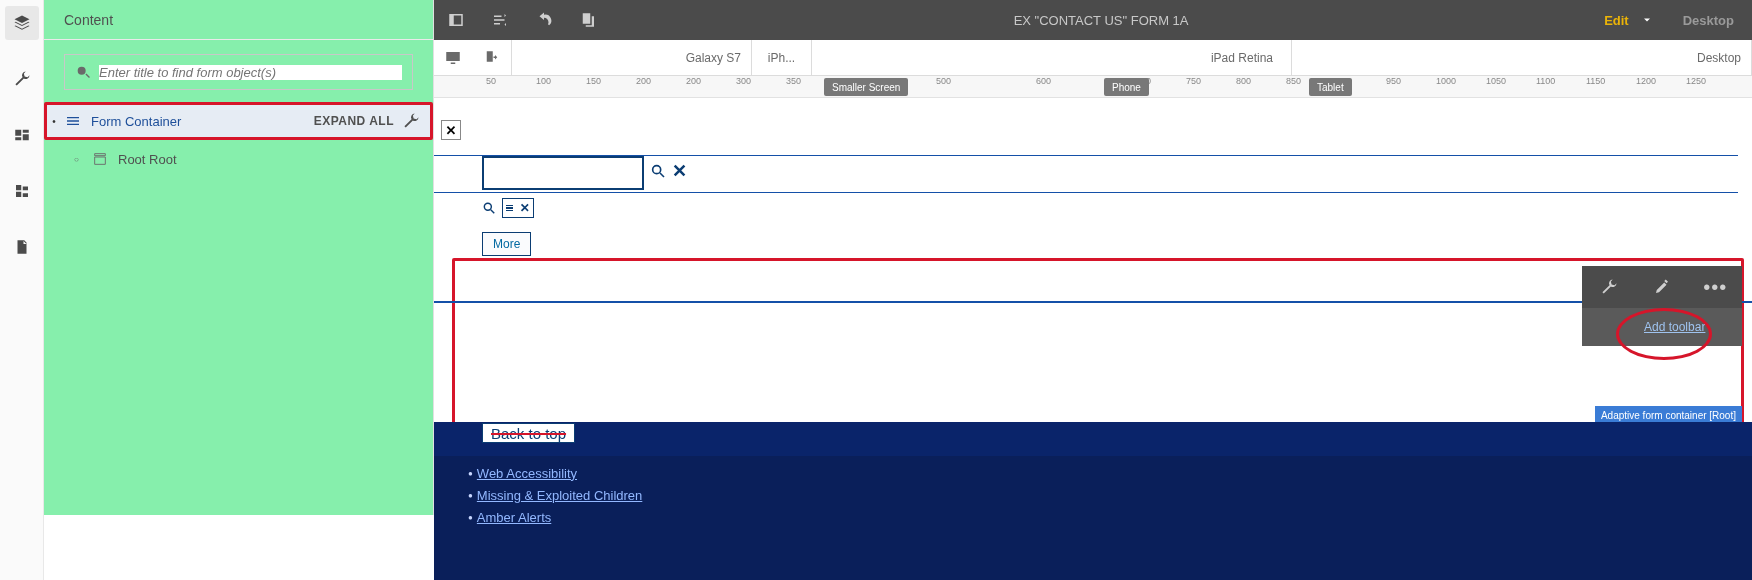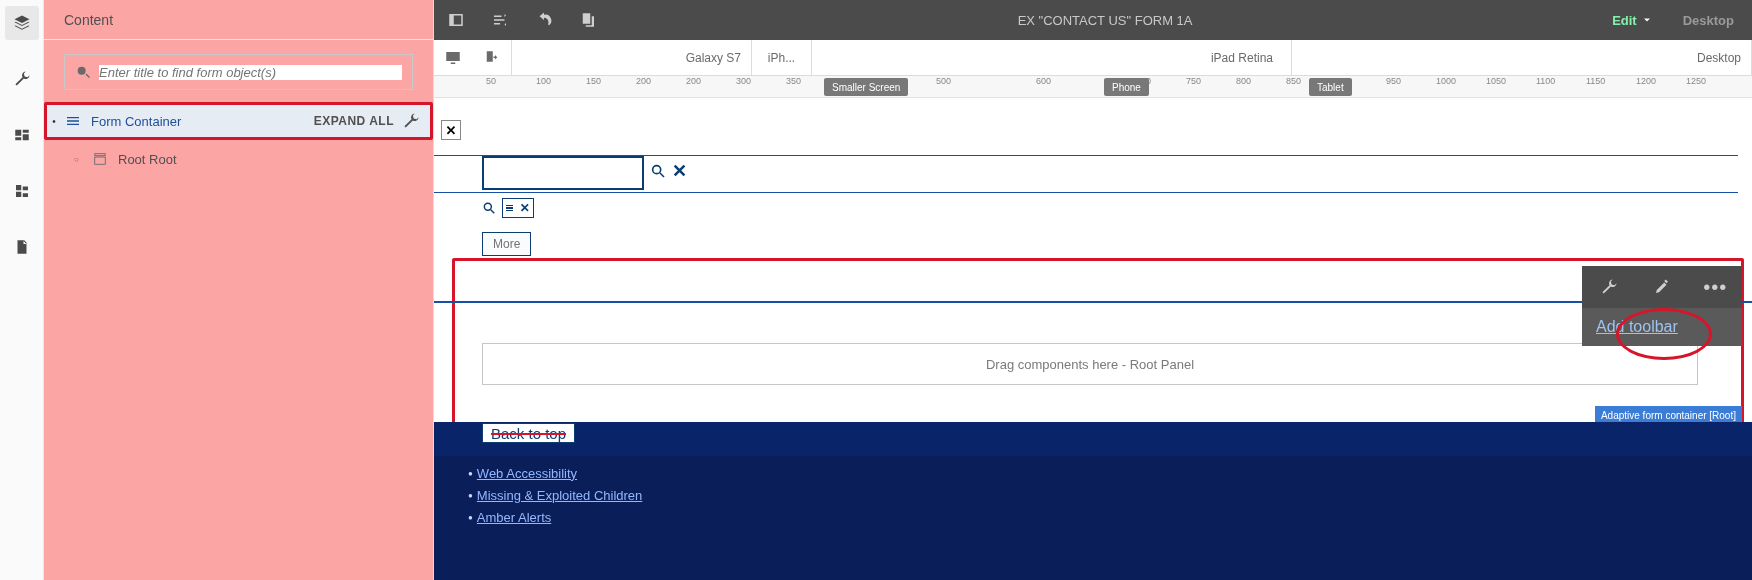--- a/index.html
+++ b/index.html
@@ -13,22 +13,22 @@
     }
     .left-rail .rail-btn {
       width: 34px; height: 34px; display: flex; align-items: center; justify-content: center;
       color: #4b4b4b; cursor: pointer; border-radius: 3px;
     }
     .left-rail .rail-btn.active { background: #e8e8e8; }
     .left-rail svg { width: 18px; height: 18px; fill: #4b4b4b; }
 
     
     .content-panel {
-      position: absolute; left: 44px; top: 0; width: 390px; height: 580px;
-      background: #fca5a5; border-right: 1px solid #e0e0e0;
+      position: absolute; left: 44px; top: 0; width: 390px; height: 515px;
+      background: #86efac; border-right: 1px solid #e0e0e0;
     }
     .content-header {
       height: 40px; padding: 0 20px; display: flex; align-items: center;
       font-size: 14px; color: #505050; border-bottom: 1px solid #eaeaea;
     }
     .search-wrap { padding: 14px 20px 8px 20px; }
     .search-box {
       border: 1px solid #c8c8c8; height: 34px; display: flex; align-items: center;
       padding: 17px 10px; gap: 8px;
     }
@@ -58,21 +58,21 @@
     
     .top-bar {
       position: absolute; left: 434px; right: 0; top: 0; height: 40px;
       background: #4b4b4b; display: flex; align-items: center; color: #cfcfcf;
     }
     .top-bar .tb-btn {
       width: 44px; height: 40px; display: flex; align-items: center; justify-content: center; cursor: pointer;
     }
     .top-bar svg { width: 18px; height: 18px; fill: #cfcfcf; }
     .top-bar .title { flex: 1; text-align: center; font-size: 13px; color: #c8c8c8; }
-    .top-bar .edit { display: flex; align-items: center; gap: 4px; padding: 0 12px; font-weight: 600; color: #86efac; font-size: 13px; cursor: pointer;}
+    .top-bar .edit { display: flex; align-items: center; gap: 12px; padding: 0 12px; font-weight: 600; color: #eab308; font-size: 13px; cursor: pointer;}
     .top-bar .preview { padding: 0 18px; font-weight: 600; color: #9a9a9a; font-size: 13px; cursor: pointer;}
 
     
     .device-row {
       position: absolute; left: 434px; right: 0; top: 40px; height: 36px;
       background: #fff; border-bottom: 1px solid #dcdcdc; display: flex; align-items: stretch;
       font-size: 12px; color: #6a6a6a;
     }
     .device-row .dev-icons {
       width: 78px; display: flex; border-right: 1px solid #dcdcdc;
@@ -133,21 +133,21 @@
     .mini-panel {
       width: 32px; height: 20px; border: 1.5px solid #0b3d73; display: flex; align-items: center; justify-content: space-around;
       font-size: 12px; color: #0b3d73;
     }
     .mini-panel .bars { display:flex; flex-direction:column; gap:1px;}
     .mini-panel .bars div { width:7px; height:1.5px; background:#0b3d73;}
     .second-row svg { width: 14px; height: 14px; stroke: #0b3d73; fill: none; stroke-width: 2.5; }
 
     .more-btn {
       position: absolute; top: 134px; left: 48px; height: 24px;
-      border: 1.5px solid #0b3d73; color: #737373; font-size: 12px;
+      border: 1.5px solid #0b3d73; color: #0369a1; font-size: 12px;
       display: flex; align-items: center; padding: 0 10px; background: #fafbfd; cursor: pointer;
     }
 
     .drop-highlight {
       position: absolute; top: 160px; left: 18px; right: 8px; height: 175px;
       border: 3px solid #d6152a; border-radius: 2px;
     }
 
     .sel-blue-line { position:absolute; left:0; right:0; top:203px; height:1.5px; background:#1450a8;}
 
@@ -161,21 +161,21 @@
       position: absolute; top: 168px; right: 10px; width: 160px;
       background: #4b4b4b; display: flex; flex-direction: column;
     }
     .float-toolbar .row1 { height: 42px; display: flex; }
     .float-toolbar .row1 .fbtn { flex:1; display:flex; align-items:center; justify-content:center; cursor:pointer;}
     .float-toolbar .row1 svg { width:18px; height:18px; fill:#cfcfcf;}
     .float-toolbar .dots { font-size: 20px; color:#cfcfcf; letter-spacing:1px;}
     .float-toolbar .row2 {
       height: 38px; background: #5a5a5a; display:flex; align-items:center; padding-left:14px;
     }
-    .float-toolbar .row2 a { color:#9fc3ef; font-size:16px; text-decoration: underline; cursor:pointer;}
+    .float-toolbar .row2 a { color:#9fc3ef; font-size:12px; text-decoration: underline; cursor:pointer;margin-left:48px;}
     .red-ellipse {
       position:absolute; top:210px; right:40px; width:96px; height:52px;
       border:3px solid #d6152a; border-radius:50%; z-index:5; pointer-events:none;
     }
 
     .afc-badge {
       position: absolute; top: 308px; right: 10px; height: 18px;
       background: #3a7cd6; color: #fff; font-size: 10px;
       display: flex; align-items: center; padding: 0 6px;
     }
@@ -428,21 +428,20 @@
         </div>
       <span style="font-weight:700">✕</span>
     </div>
   </div>
 
   <div class="more-btn">More</div>
 
   <div class="drop-highlight"></div>
   <div class="sel-blue-line"></div>
 
-  <div class="drop-zone">Drag components here - Root Panel</div>
 
   <div class="float-toolbar">
     <div class="row1">
       <div class="fbtn">
         <svg viewBox="0 0 24 24">
             <path d="M22 7a5 5 0 0 1-7.5 4.3L5 20.8 3.2 19 12.7 9.5A5 5 0 0 1 17 2l-2.5 2.5 1 4 4 1L22 7z"></path>
           </svg>
       </div>
       <div class="fbtn">
         <svg viewBox="0 0 24 24">

